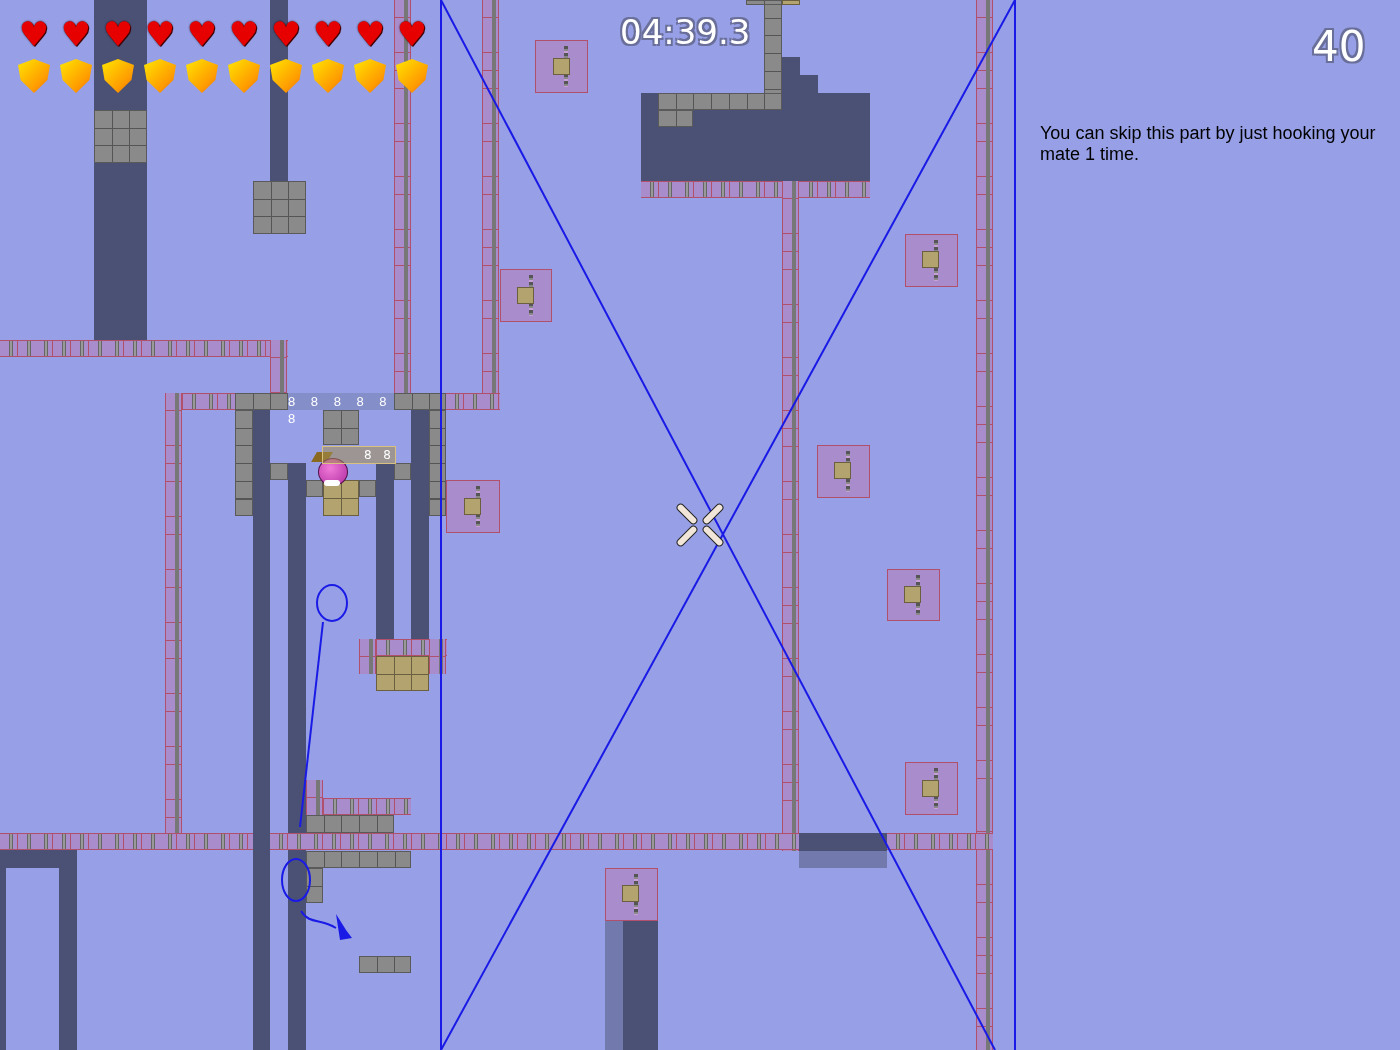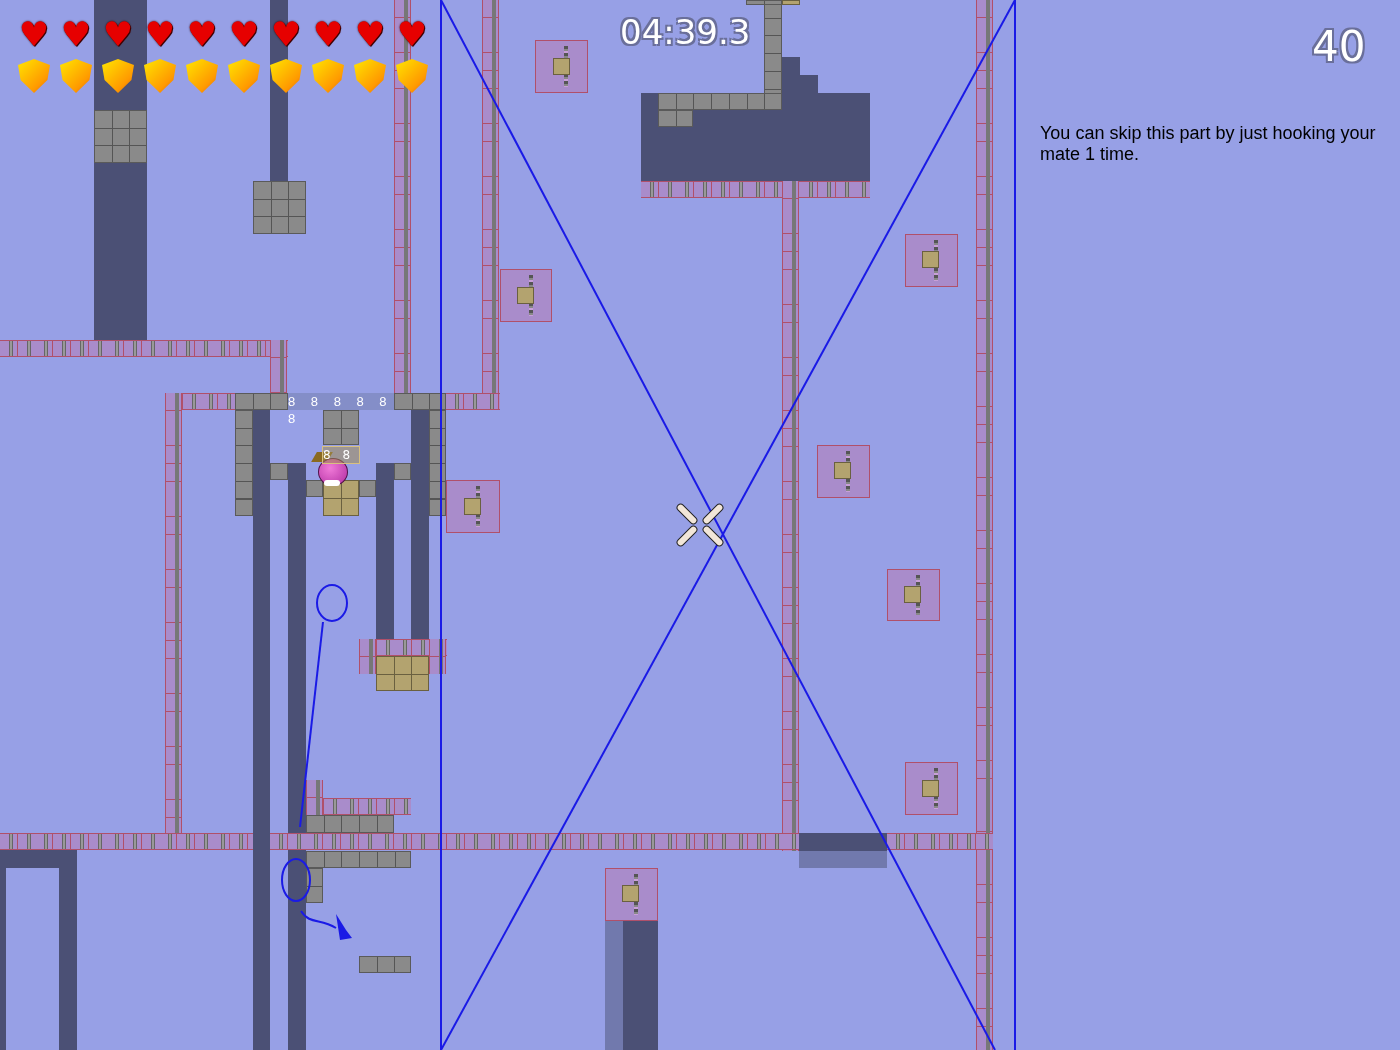--- a/index.html
+++ b/index.html
@@ -37,21 +37,21 @@
   .heart{color:#e60000;text-shadow:0 0 2px #300, 1px 1px 0 #400;}
   .shield{display:block;width:32px;height:34px;margin:1px auto;background:linear-gradient(135deg,#ffe600,#ff9a00 70%,#e46000);
     clip-path:polygon(50% 0,100% 18%,92% 62%,50% 100%,8% 62%,0 18%);}
   .timer{position:absolute;left:620px;top:12px;font-size:34px;color:#fff;text-shadow:-2px -2px 0 #6a6f9a,2px -2px 0 #6a6f9a,-2px 2px 0 #6a6f9a,2px 2px 0 #6a6f9a;}
   .fps{position:absolute;left:1312px;top:22px;font-size:42px;color:#fff;text-shadow:-2px -2px 0 #6a6f9a,2px -2px 0 #6a6f9a,-2px 2px 0 #6a6f9a,2px 2px 0 #6a6f9a;}
   .broadcast{position:absolute;left:1040px;top:104px;width:360px;color:#000000;font-family:"Liberation Sans",sans-serif;font-size:18px;line-height:21px;margin-top:19px;}
   .tee{position:absolute;left:314px;top:452px;width:34px;height:34px;}
   .tee .body{position:absolute;left:4px;top:6px;width:28px;height:26px;border-radius:50%;background:radial-gradient(circle at 40% 35%,#f07ad8,#b02ca0);border:1px solid #501048;}
   .tee .hat{position:absolute;left:0;top:0;width:16px;height:10px;background:#8a6a20;transform:skewX(-30deg);}
   .tee .feet{position:absolute;left:10px;top:28px;width:16px;height:6px;background:#fff;border-radius:3px;}
-  .nameplate{position:absolute;left:322px;top:446px;width:36px;height:16px;border:1px solid #d8c080;background:rgba(160,140,80,.55);color:#fff;font-size:12px;line-height:16px;text-align:left;letter-spacing:4px;}
+  .nameplate{position:absolute;left:322px;top:446px;width:36px;height:16px;border:1px solid #d8c080;background:rgba(160,140,80,.55);color:#fff;font-size:12px;line-height:16px;text-align:right;letter-spacing:4px;padding-left:36px;}
   .cross{position:absolute;left:674px;top:500px;width:52px;height:50px;}
   .cross i{position:absolute;width:24px;height:6px;background:#f2e6d8;border:1.5px solid #222;border-radius:4px;}
 </style>
 </head>
 <body>
 
 <div id="world">
 
   <div class="bg" style="left:94px;top:0;width:53px;height:340px"></div>
   <div class="bg" style="left:270px;top:0;width:18px;height:182px"></div>

